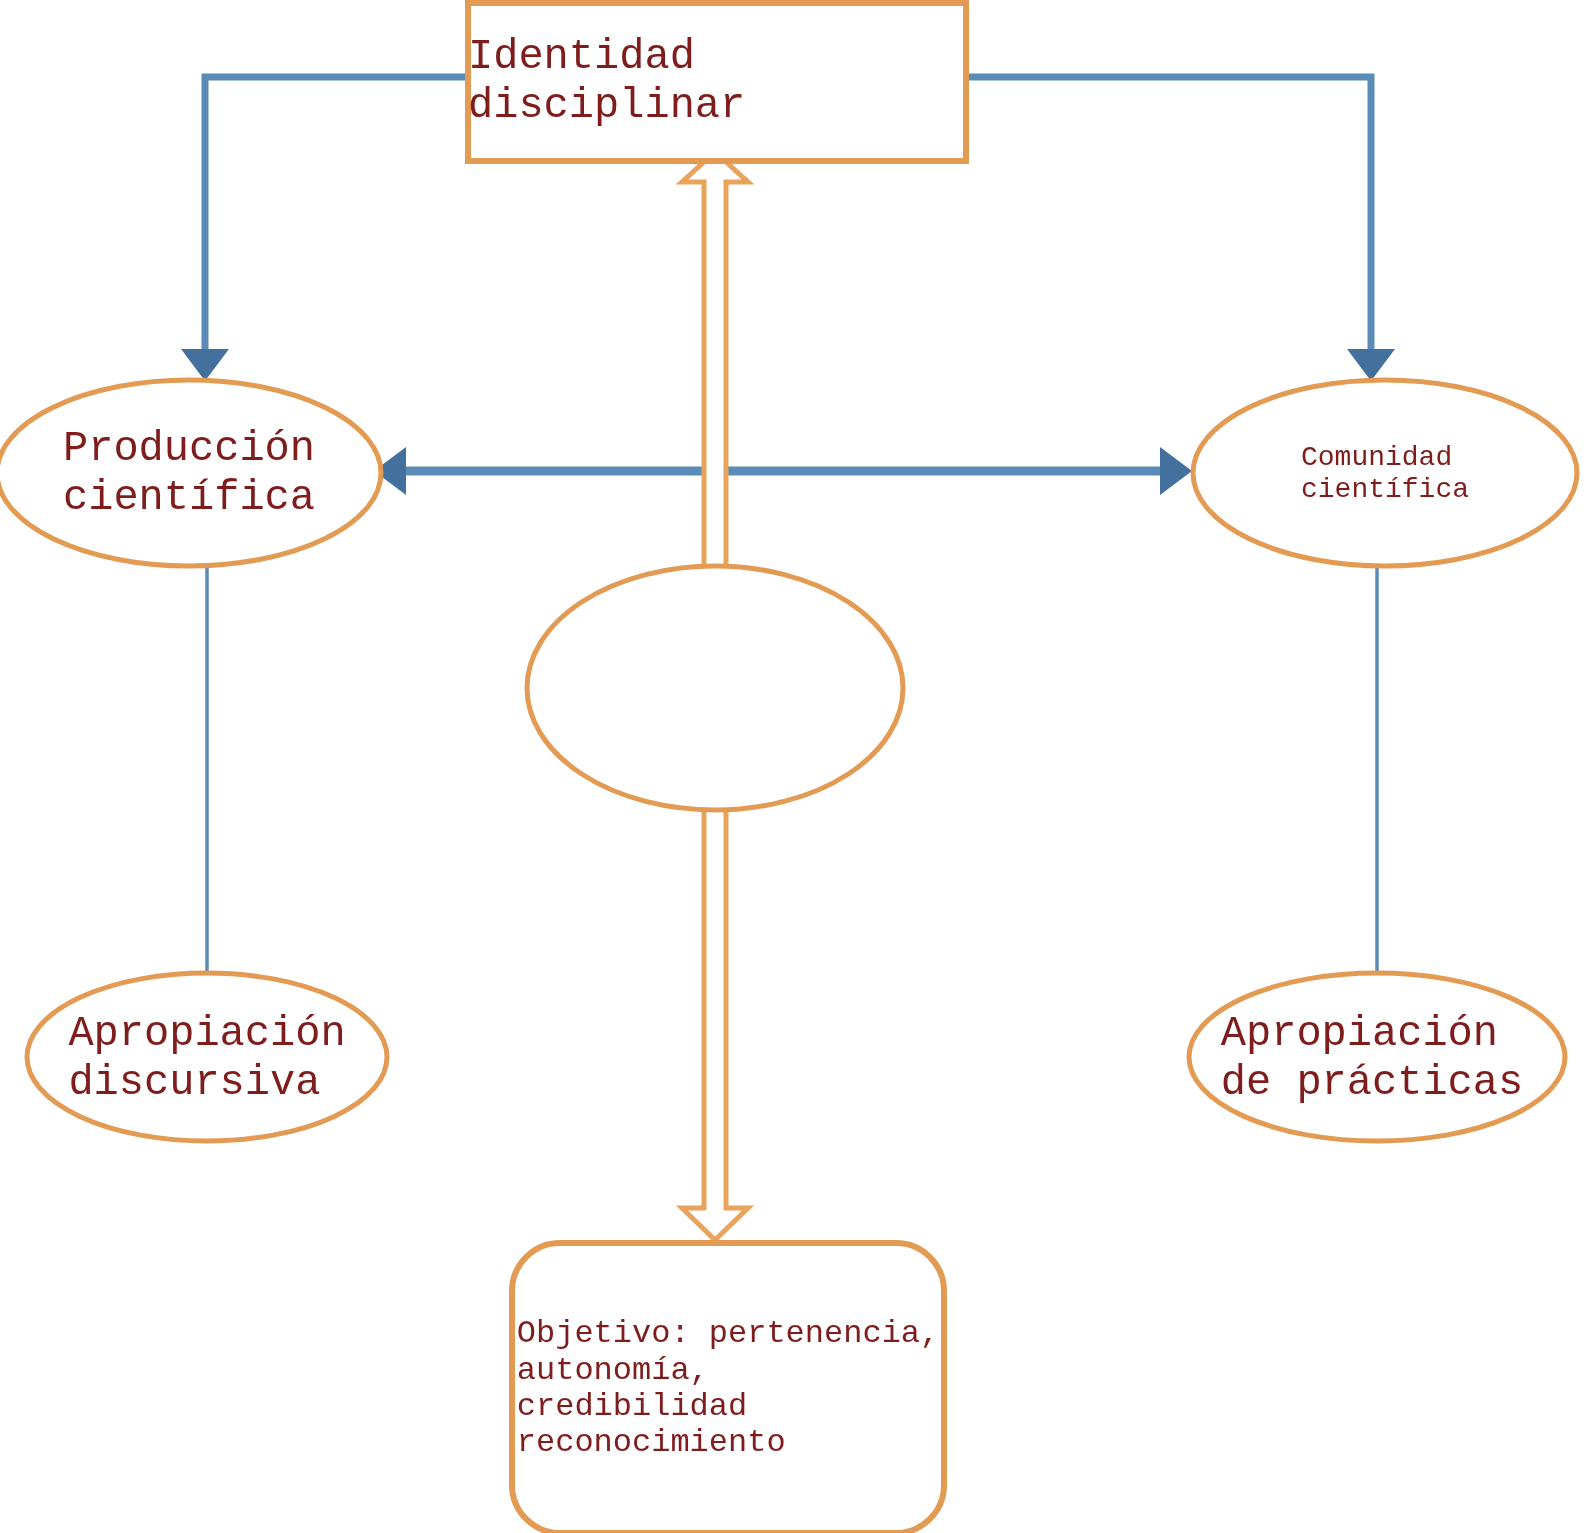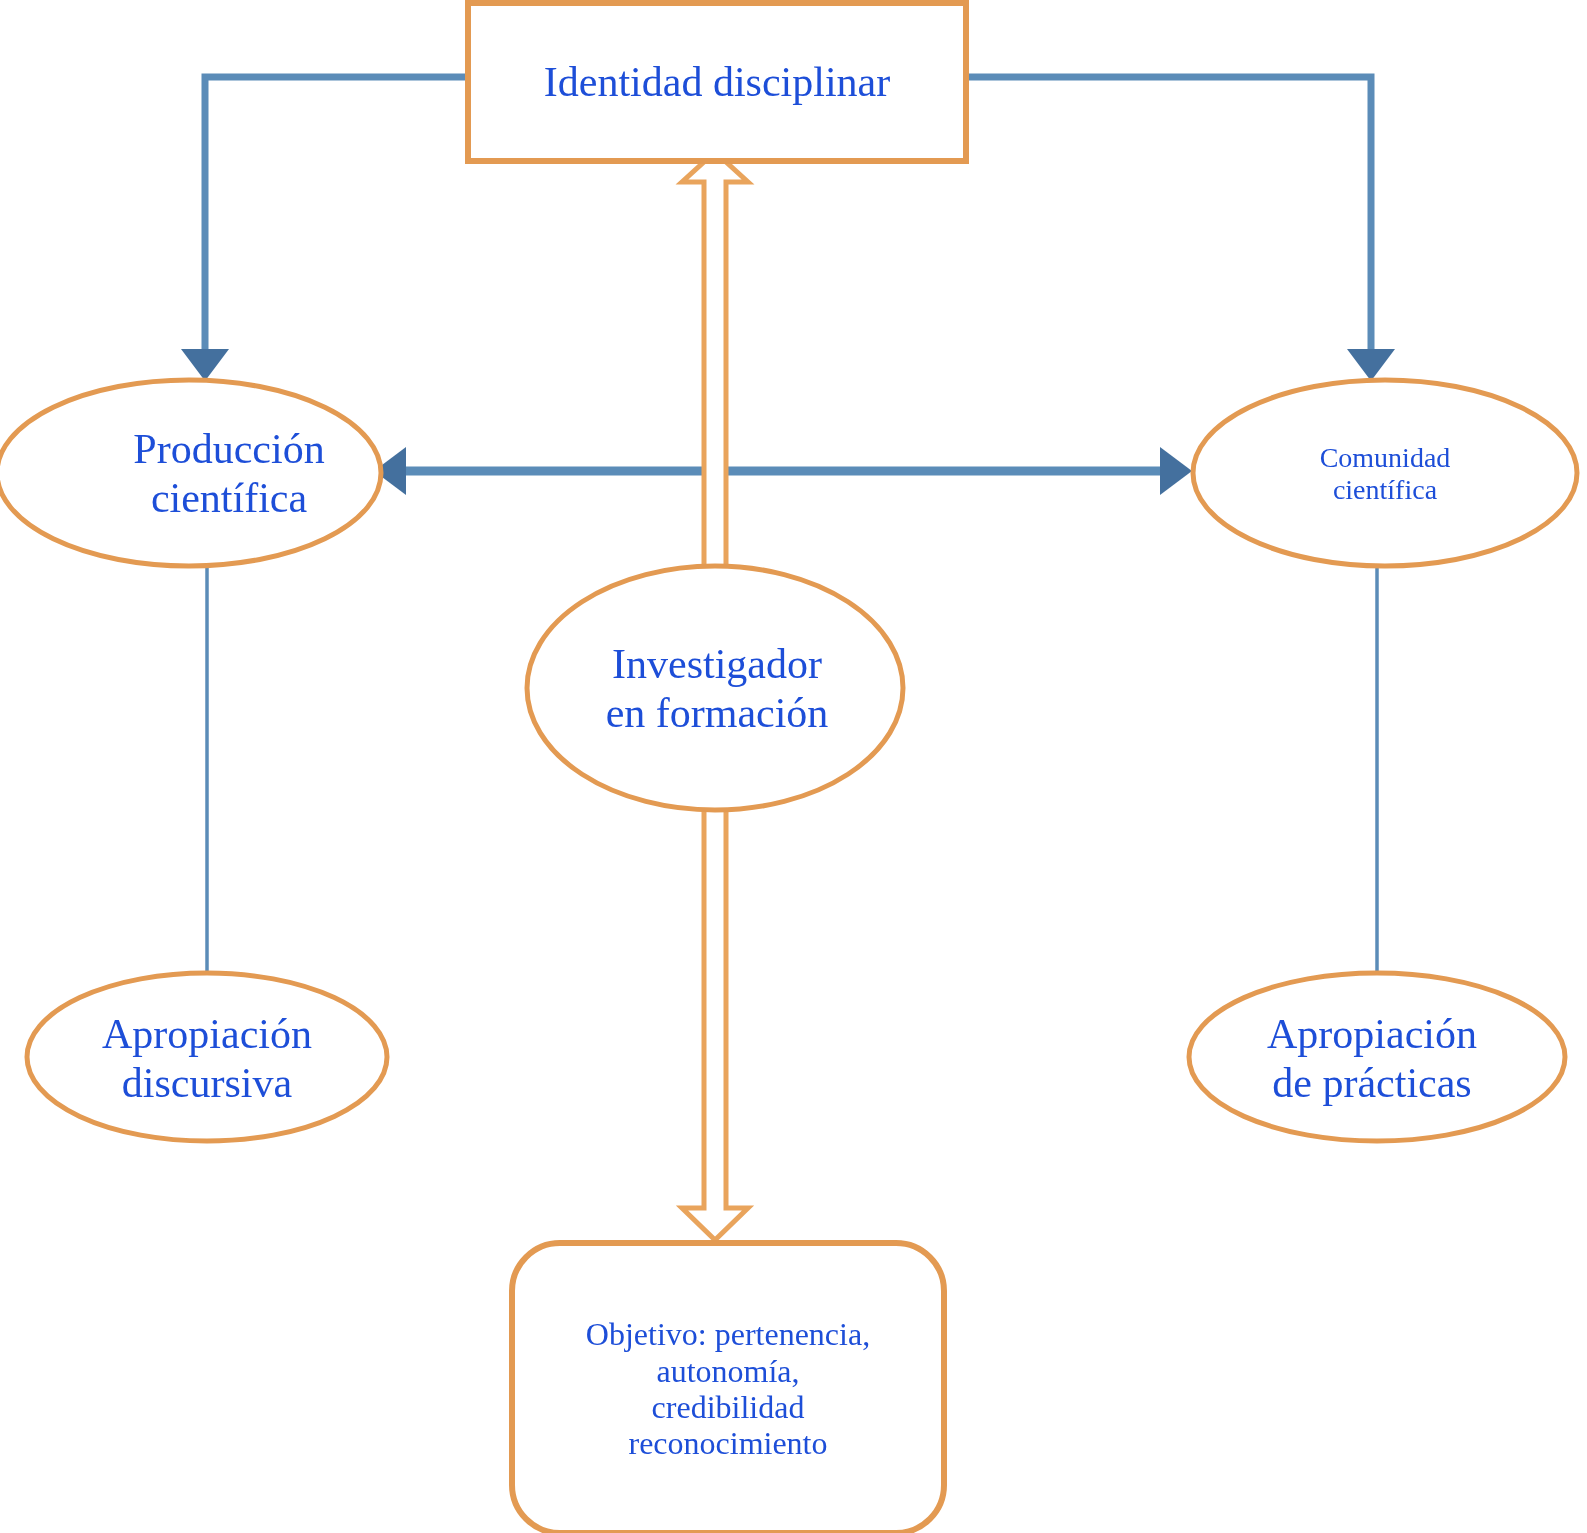--- a/index.html
+++ b/index.html
@@ -23,30 +23,30 @@
     inset: 0;
     width: 1587px;
     height: 1533px;
     display: block;
   }
   .node-label {
     position: absolute;
     display: flex;
     align-items: center;
     justify-content: center;
-    text-align: center;
-    color: #1d4ed8;
-    font-family: Liberation Serif, serif;
+    text-align: left;
+    color: #7f1d1d;
+    font-family: Liberation Mono, monospace;
     line-height: 1.16;
     white-space: pre-line;
     pointer-events: none;
     user-select: none;
   }
   .lbl-top      { left: 468px;  top: 3px;    width: 498px; height: 158px; font-size: 42px; }
-  .lbl-prod     { left: 0px;    top: 385px;  width: 378px; height: 178px; font-size: 42px; padding-left: 40px; }
+  .lbl-prod     { left: 0px;    top: 385px;  width: 378px; height: 178px; font-size: 42px; }
   .lbl-comu     { left: 1196px; top: 385px;  width: 378px; height: 178px; font-size: 28px; }
   .lbl-inv      { left: 528px;  top: 565px;  width: 378px; height: 248px; font-size: 42px; }
   .lbl-apdisc   { left: 28px;   top: 975px;  width: 358px; height: 168px; font-size: 42px; }
   .lbl-apprac   { left: 1188px; top: 975px;  width: 368px; height: 168px; font-size: 42px; }
   .lbl-obj      { left: 512px;  top: 1253px; width: 432px; height: 272px; font-size: 32px; line-height: 1.14; }
 </style>
 </head>
 <body>
 
 <div id="diagram-root">
@@ -128,22 +128,20 @@
   </svg>
 
   <div class="node-label lbl-top">Identidad disciplinar</div>
 
   <div class="node-label lbl-prod">Producción
 científica</div>
 
   <div class="node-label lbl-comu">Comunidad
 científica</div>
 
-  <div class="node-label lbl-inv">Investigador
-en formación</div>
 
   <div class="node-label lbl-apdisc">Apropiación
 discursiva</div>
 
   <div class="node-label lbl-apprac">Apropiación
 de prácticas</div>
 
   <div class="node-label lbl-obj">Objetivo: pertenencia,
 autonomía,
 credibilidad

